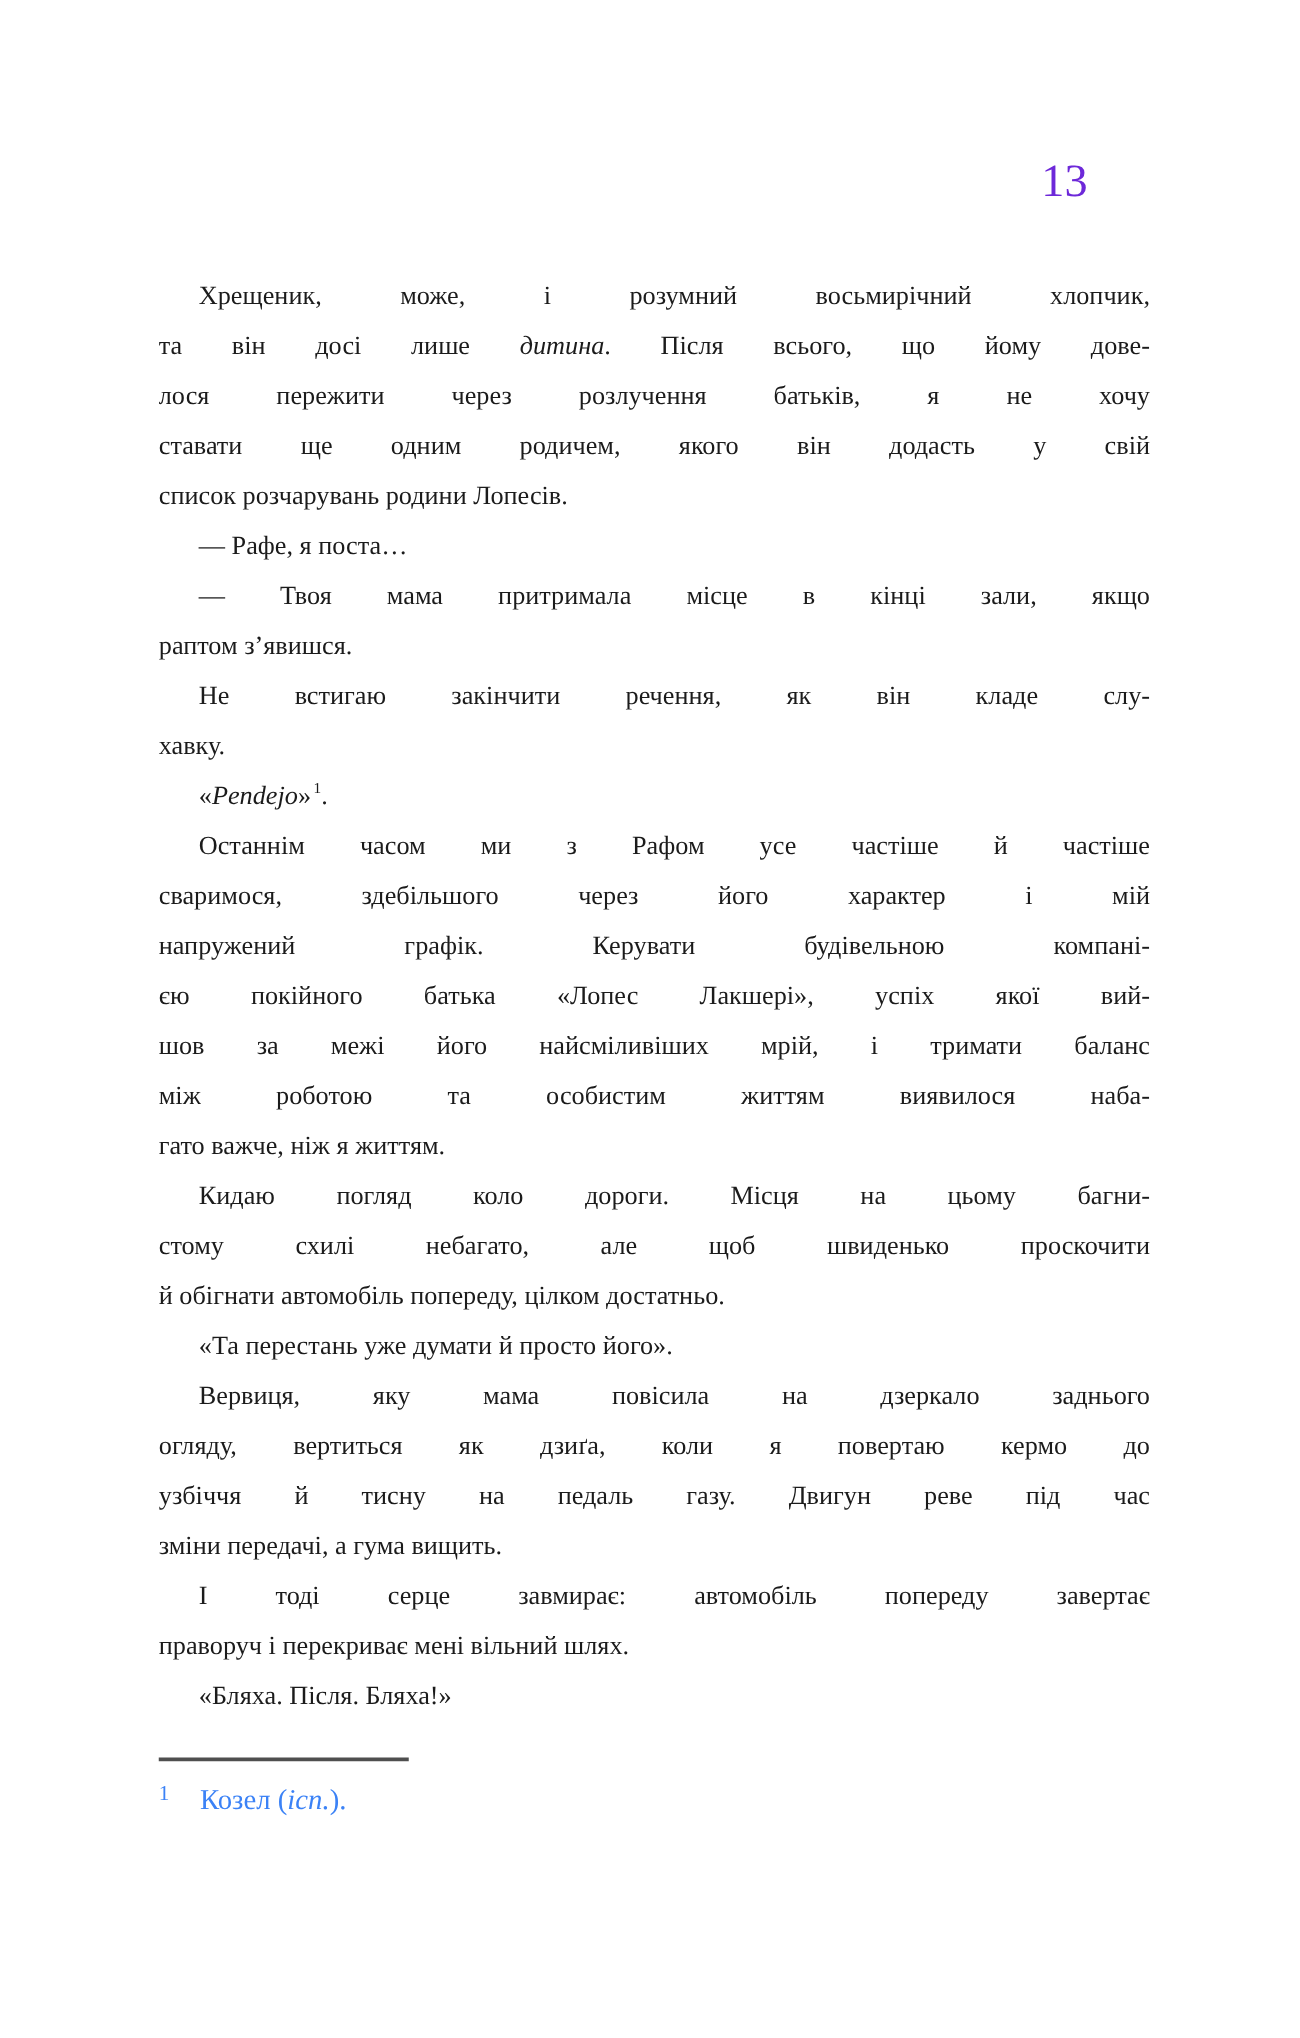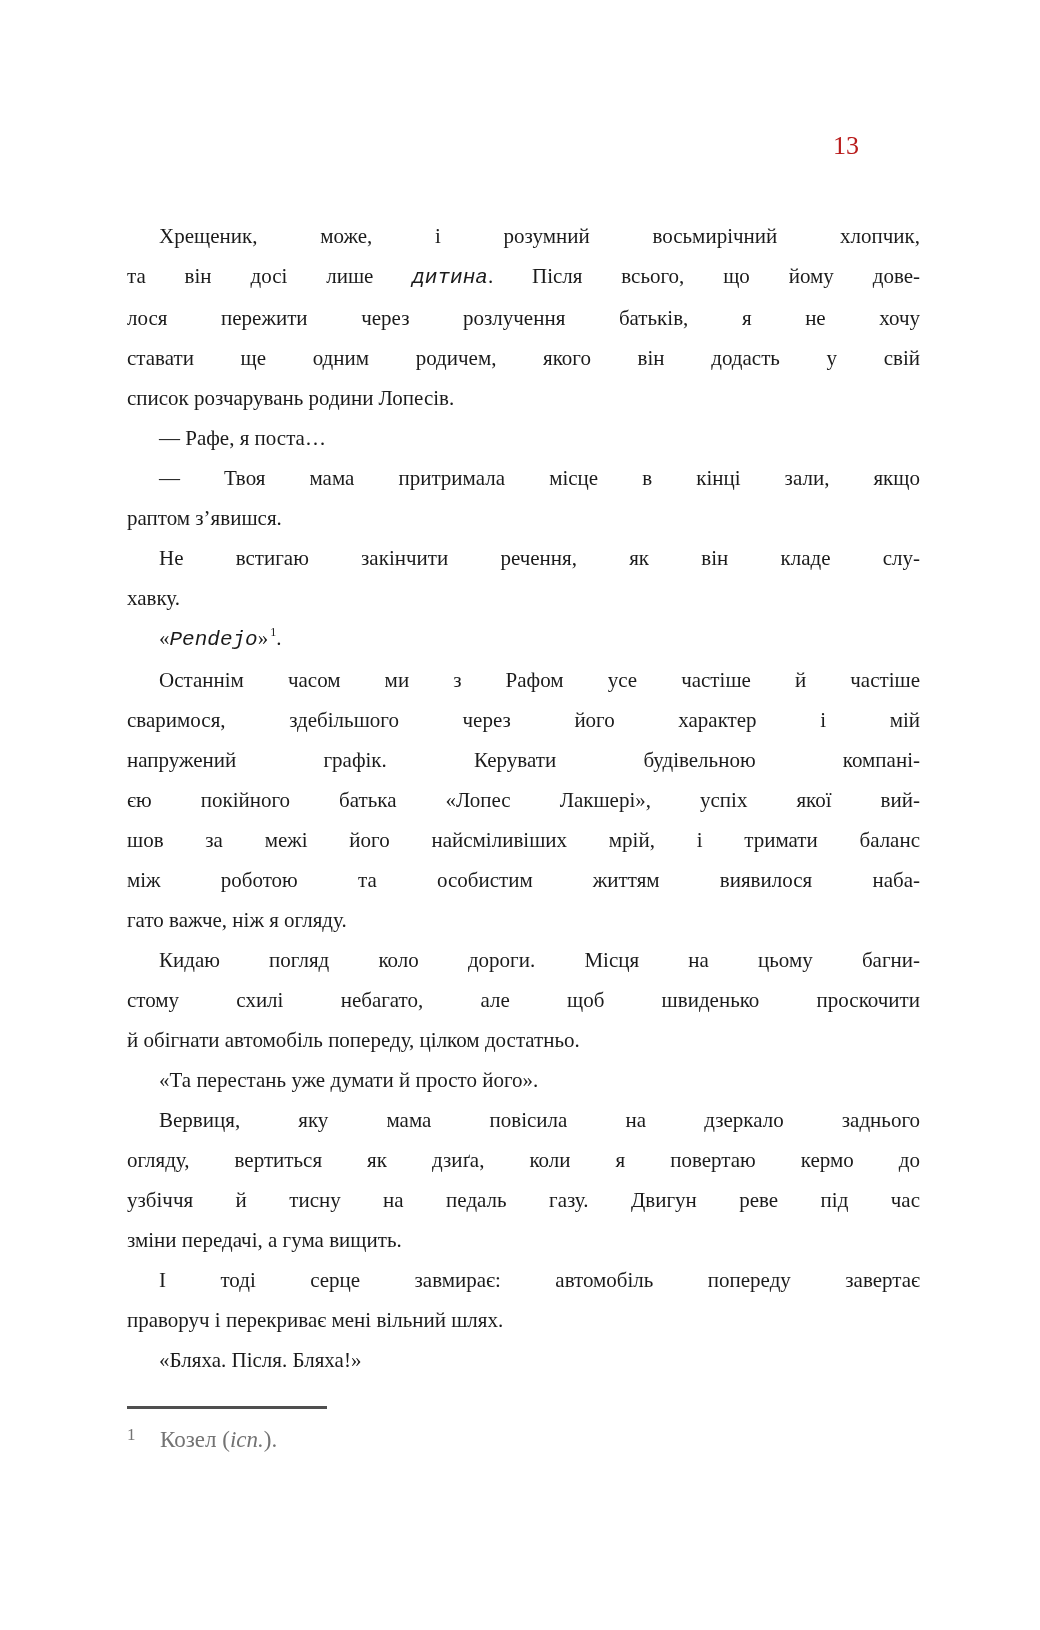--- a/index.html
+++ b/index.html
@@ -12,23 +12,23 @@
     height: 1630px;
     position: relative;
     font-family: "Liberation Serif", "DejaVu Serif", serif;
     color: #1b1b1b;
     overflow: hidden;
   }
   .page-number {
     position: absolute;
     top: 128px;
     left: 833px;
-    font-size: 26px;
+    font-size: 37px;
     line-height: 36px;
-    color: #b91c1c;
+    color: #6d28d9;
   }
   .text-body {
     position: absolute;
     top: 216px;
     left: 127px;
     width: 793px;
     font-size: 21px;
     line-height: 40px;
   }
   .para { margin: 0; }
@@ -36,21 +36,21 @@
     text-align: justify;
     text-align-last: justify;
     -moz-text-align-last: justify;
     white-space: normal;
   }
   .line.first { text-indent: 32px; }
   .line.last {
     text-align-last: left;
     -moz-text-align-last: left;
   }
-  .line i { font-style: italic; font-family: Liberation Mono, monospace; }
+  .line i { font-style: italic; }
   .line sup {
     font-size: 0.58em;
     line-height: 0;
     vertical-align: 9px;
     padding-left: 2px;
   }
   .footnote {
     position: absolute;
     top: 1406px;
     left: 127px;
@@ -58,21 +58,21 @@
   }
   .fn-rule {
     width: 200px;
     height: 3px;
     background: #4f4f4f;
     margin-bottom: 16px;
   }
   .fn-line {
     font-size: 23px;
     line-height: 30px;
-    color: #737373;
+    color: #3b82f6;
   }
   .fn-num {
     display: inline-block;
     width: 33px;
     font-size: 17px;
     vertical-align: baseline;
     position: relative;
     top: -7px;
   }
   .fn-body i { font-style: italic; }
@@ -104,21 +104,21 @@
     <div class="para">
       <div class="line first last"><span>«</span><i>Pendejo</i><span>»</span><sup>1</sup><span>.</span></div>
     </div>
     <div class="para">
       <div class="line first"><span>Останнім часом ми з Рафом усе частіше й частіше</span></div>
       <div class="line"><span>сваримося, здебільшого через його характер і мій</span></div>
       <div class="line"><span>напружений графік. Керувати будівельною компані-</span></div>
       <div class="line"><span>єю покійного батька «Лопес Лакшері», успіх якої вий-</span></div>
       <div class="line"><span>шов за межі його найсміливіших мрій, і тримати баланс</span></div>
       <div class="line"><span>між роботою та особистим життям виявилося наба-</span></div>
-      <div class="line last"><span>гато важче, ніж я огляду.</span></div>
+      <div class="line last"><span>гато важче, ніж я життям.</span></div>
     </div>
     <div class="para">
       <div class="line first"><span>Кидаю погляд коло дороги. Місця на цьому багни-</span></div>
       <div class="line"><span>стому схилі небагато, але щоб швиденько проскочити</span></div>
       <div class="line last"><span>й обігнати автомобіль попереду, цілком достатньо.</span></div>
     </div>
     <div class="para">
       <div class="line first last"><span>«Та перестань уже думати й просто його».</span></div>
     </div>
     <div class="para">

